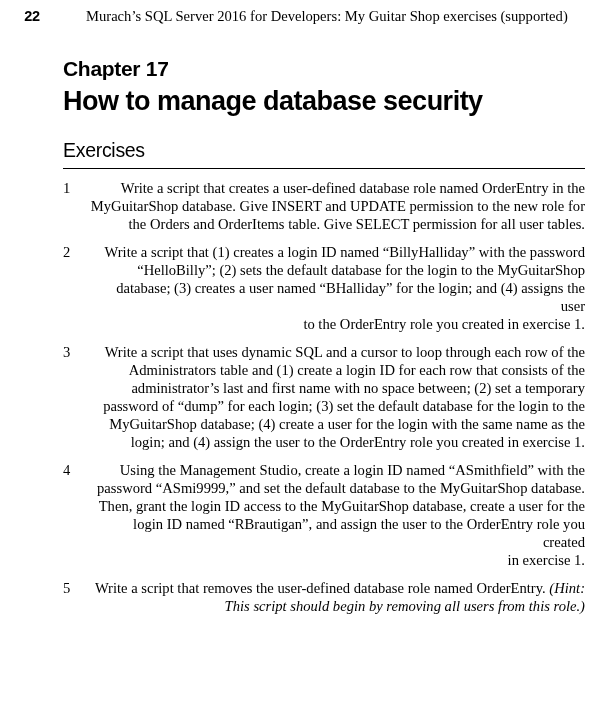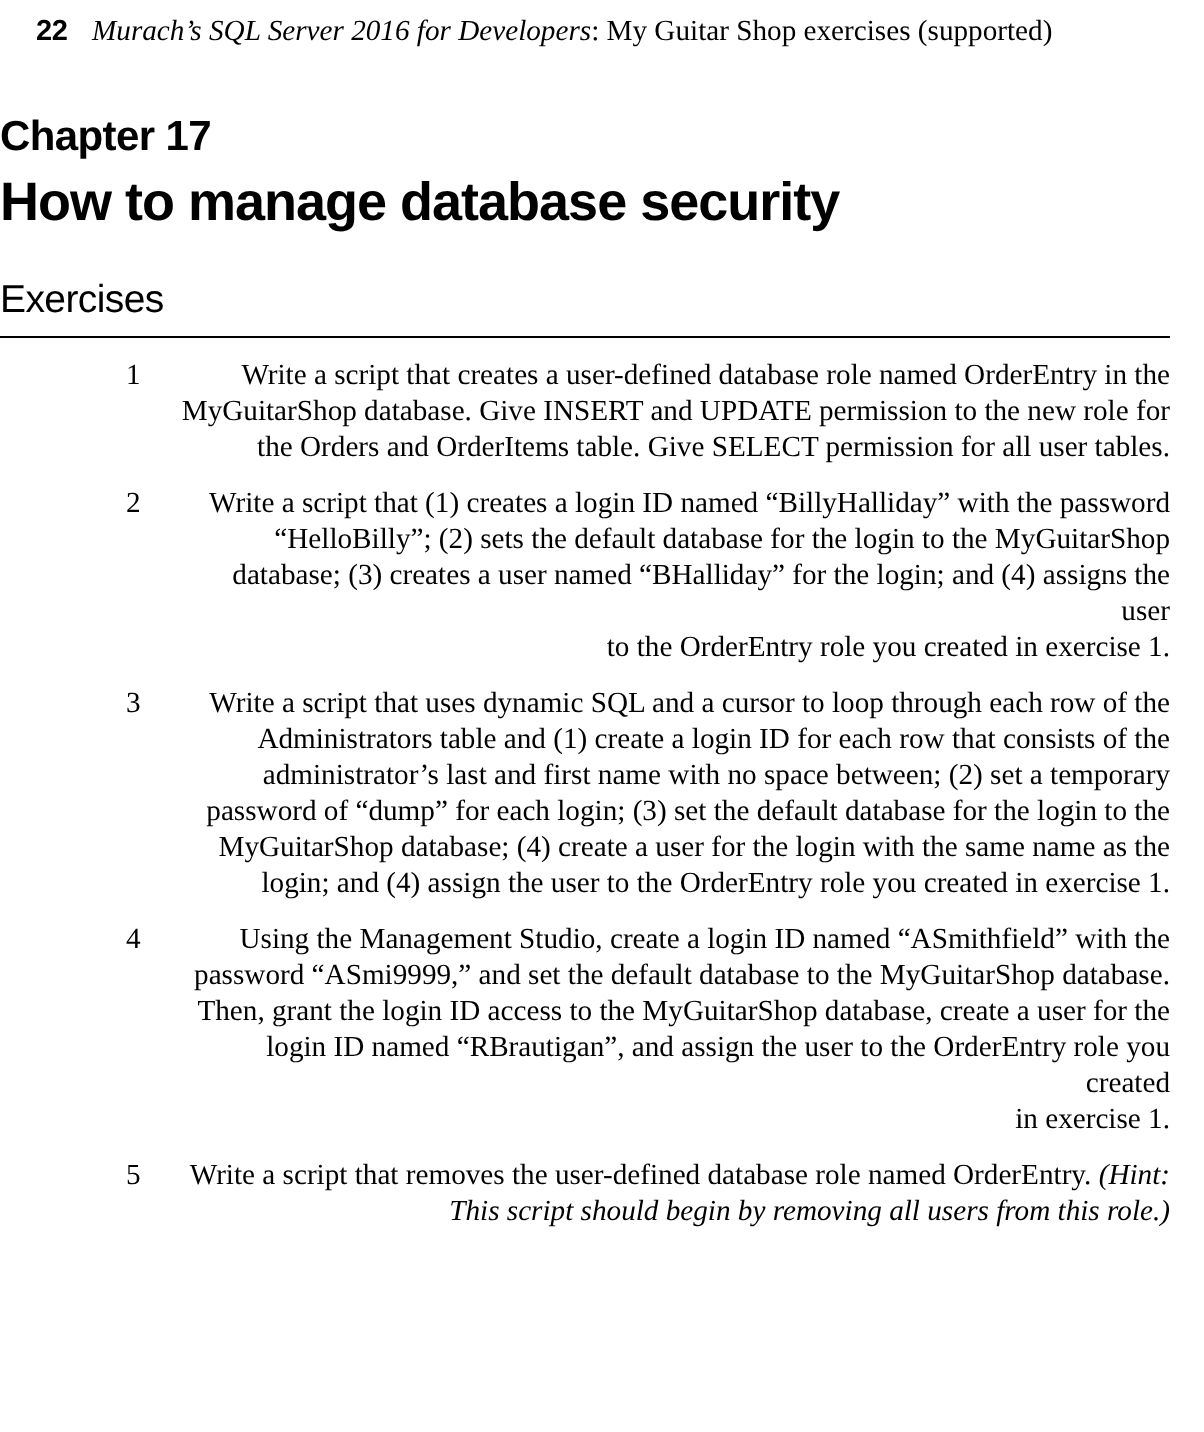--- a/index.html
+++ b/index.html
@@ -26,39 +26,40 @@
 
   
   .running-head {
     display: flex;
     align-items: baseline;
     padding: 8px 0 0 0;
   }
   .folio {
     width: 46px;
     flex: 0 0 46px;
-    text-align: left;
+    text-align: center;
     padding-left: 18px;
     box-sizing: border-box;
     font-family: "Liberation Sans", "DejaVu Sans", sans-serif;
     font-weight: bold;
     font-size: 14.5px;
     letter-spacing: -0.2px;
   }
   .head-text {
     font-size: 14.6px;
     line-height: 1.1;
     white-space: nowrap;
   }
   .head-text .bookttl {
-    font-style: italic;
+    margin-left: 40px;
   }
 
   
   .chapter-block {
+    padding-left: 63px;
     padding-right: 17px;
     margin-top: 33px;
   }
   .chapter-num {
     font-family: "Liberation Sans", "DejaVu Sans", sans-serif;
     font-weight: bold;
     font-size: 21px;
     letter-spacing: -0.3px;
     line-height: 1.15;
   }

